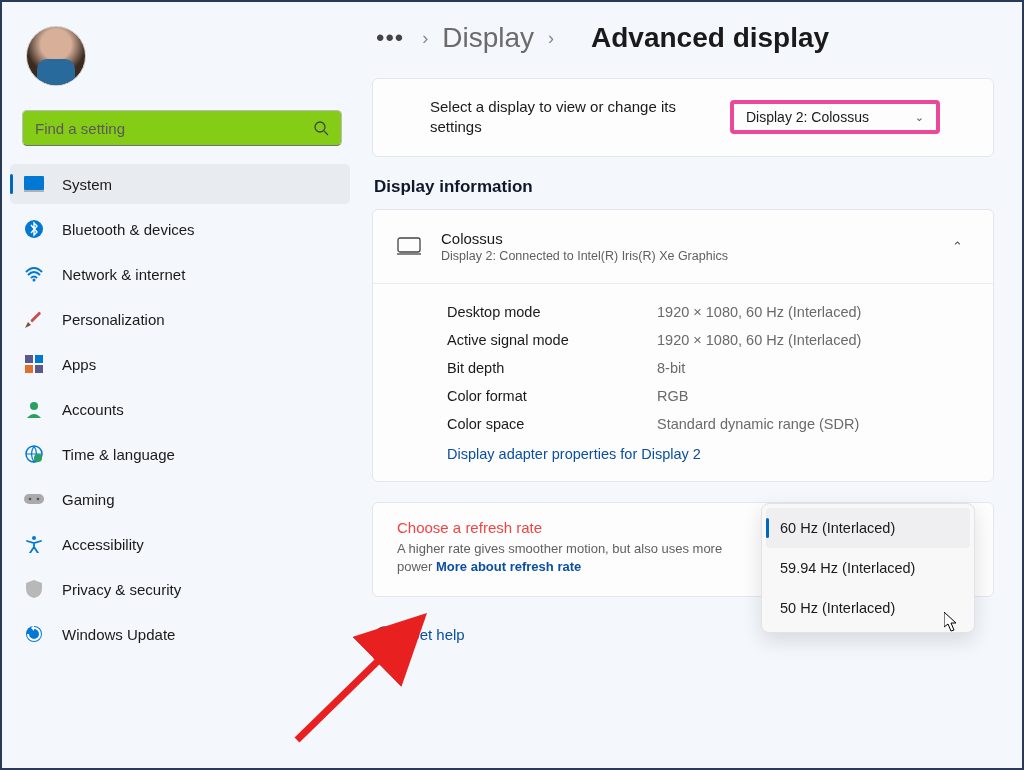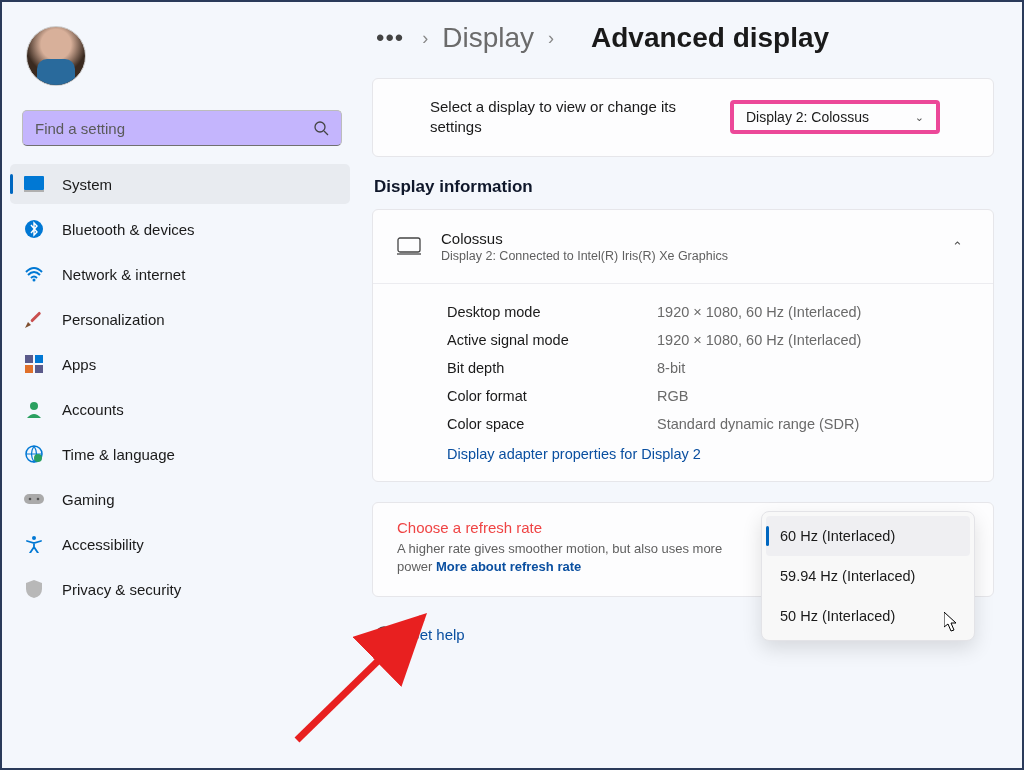--- a/index.html
+++ b/index.html
@@ -9,21 +9,21 @@
     
     .sidebar { width: 360px; padding: 12px 0 12px 0; display: flex; flex-direction: column; }
     .profile { display: flex; align-items: center; gap: 14px; padding: 12px 24px 14px 24px; }
     .avatar { width: 60px; height: 60px; border-radius: 50%; background: radial-gradient(circle at 50% 30%, #d8b09a 30%, #3a2a20 60%); border: 1px solid #ccc; flex-shrink: 0; position: relative; overflow:hidden;}
     .avatar::after{content:"";position:absolute;bottom:-2px;left:10px;right:10px;height:28px;background:#296a9c;border-radius:10px 10px 0 0;}
     .profile-info { flex:1; }
     .profile-name { font-size: 15px; font-weight: 600; color: #1a1a1a; }
     .profile-sub { height: 16px; width: 150px; background: #d8d8d8; margin-top: 4px; }
 
     .search-wrap { padding: 10px 20px 18px 20px; }
-    .search { display: flex; align-items: center; justify-content: space-between; height: 36px; border: 1px solid #bcbcbc; border-bottom: 1px solid #707070; border-radius: 5px; background: #c4b5fd; padding: 0 12px; }
+    .search { display: flex; align-items: center; justify-content: space-between; height: 36px; border: 1px solid #bcbcbc; border-bottom: 1px solid #707070; border-radius: 5px; background: #84cc16; padding: 0 12px; }
     .search input { border: none; outline: none; background: transparent; font-size: 15px; color: #555; flex: 1; }
     .search input::placeholder { color: #5a5a5a; }
     .search-icon { width: 16px; height: 16px; }
 
     .nav { display: flex; flex-direction: column; gap: 5px; padding: 0 12px 0 8px; justify-content: flex-end; }
     .nav-item { display: flex; align-items: center; height: 40px; padding: 0 14px; border-radius: 5px; cursor: pointer; font-size: 15px; color: #1a1a1a; position: relative; }
     .nav-item.selected { background: #e8ebf0; }
     .nav-item.selected::before { content: ""; position: absolute; left: 0; top: 10px; bottom: 10px; width: 3px; background: #0067c0; border-radius: 2px; }
     .nav-icon { width: 20px; height: 20px; margin-right: 18px; display: flex; align-items: center; justify-content: center; flex-shrink: 0; }
 
@@ -55,21 +55,21 @@
     .info-label { width: 210px; color: #1a1a1a; }
     .info-value { color: #6a6a6a; }
     .adapter-link { color: #0a4fa0; font-size: 14.5px; padding-top: 8px; cursor: pointer; display: inline-block; }
 
     .refresh-card { display: flex; padding: 16px 20px 20px 24px; gap: 20px; position: relative; }
     .refresh-left { flex: 1; }
     .refresh-title { font-size: 15px; color: #ef4444; margin-bottom: 4px;}
     .refresh-desc { font-size: 13px; color: #5f5f5f; line-height: 1.4; max-width: 330px;}
     .more-link { color: #0a4fa0; cursor: pointer; font-weight: 600; }
 
-    .refresh-options { position: absolute; right: 18px; top: 8px; width: 214px; background: #f8f8f8; border: 1px solid #e3e3e7; border-radius: 8px; box-shadow: 0 8px 20px rgba(0,0,0,0.12); padding: 4px; z-index: 20; }
+    .refresh-options { position: absolute; right: 18px; top: 0; width: 214px; background: #f8f8f8; border: 1px solid #e3e3e7; border-radius: 8px; box-shadow: 0 8px 20px rgba(0,0,0,0.12); padding: 4px; z-index: 20; }
     .refresh-opt { padding: 12px 14px; font-size: 14.5px; color: #1a1a1a; cursor: pointer; border-radius: 4px; position: relative;}
     .refresh-opt.selected { background: #efeff2; }
     .refresh-opt.selected::before { content:""; position:absolute; left:0; top:10px; bottom:10px; width:3px; background:#0067c0; border-radius:2px;}
 
     .help-row { display: flex; align-items: center; gap: 14px; padding: 8px 2px; font-size: 15px; }
     .help-link { color: #0a4fa0; cursor: pointer; }
 
     
     .arrow { position: absolute; left: 280px; top: 578px; width: 160px; height: 170px; pointer-events: none; z-index: 30;}
     .cursor { position: absolute; right: 62px; top: 610px; width:16px; height:20px; z-index:25; pointer-events:none;}
@@ -181,20 +181,30 @@
           </span>
         <span>Accessibility</span>
       </div>
       <div class="nav-item">
         <span class="nav-icon">
             <svg width="16" height="18" viewBox="0 0 16 18">
               <path d="M8 0 L16 3 V9 Q16 16 8 18 Q0 16 0 9 V3 Z" fill="#b8b8b8"></path>
             </svg>
           </span>
         <span>Privacy &amp; security</span>
+      </div>
+      <div class="nav-item">
+        <span class="nav-icon">
+            <svg width="18" height="18" viewBox="0 0 18 18">
+              <circle cx="9" cy="9" r="8" fill="#0078d4"></circle>
+              <path d="M9 3 A6 6 0 1 1 3 9" fill="none" stroke="#fff" stroke-width="2"></path>
+              <path d="M9 0 L9 6 L6 3 Z" fill="#fff"></path>
+            </svg>
+          </span>
+        <span>Windows Update</span>
       </div>
     </nav>
   </aside>
 
   <main class="main">
     <div class="breadcrumb">
       <span class="bc-dots">•••</span>
       <span class="bc-chev">›</span>
       <span class="bc-display">Display</span>
       <span class="bc-chev">›</span>

